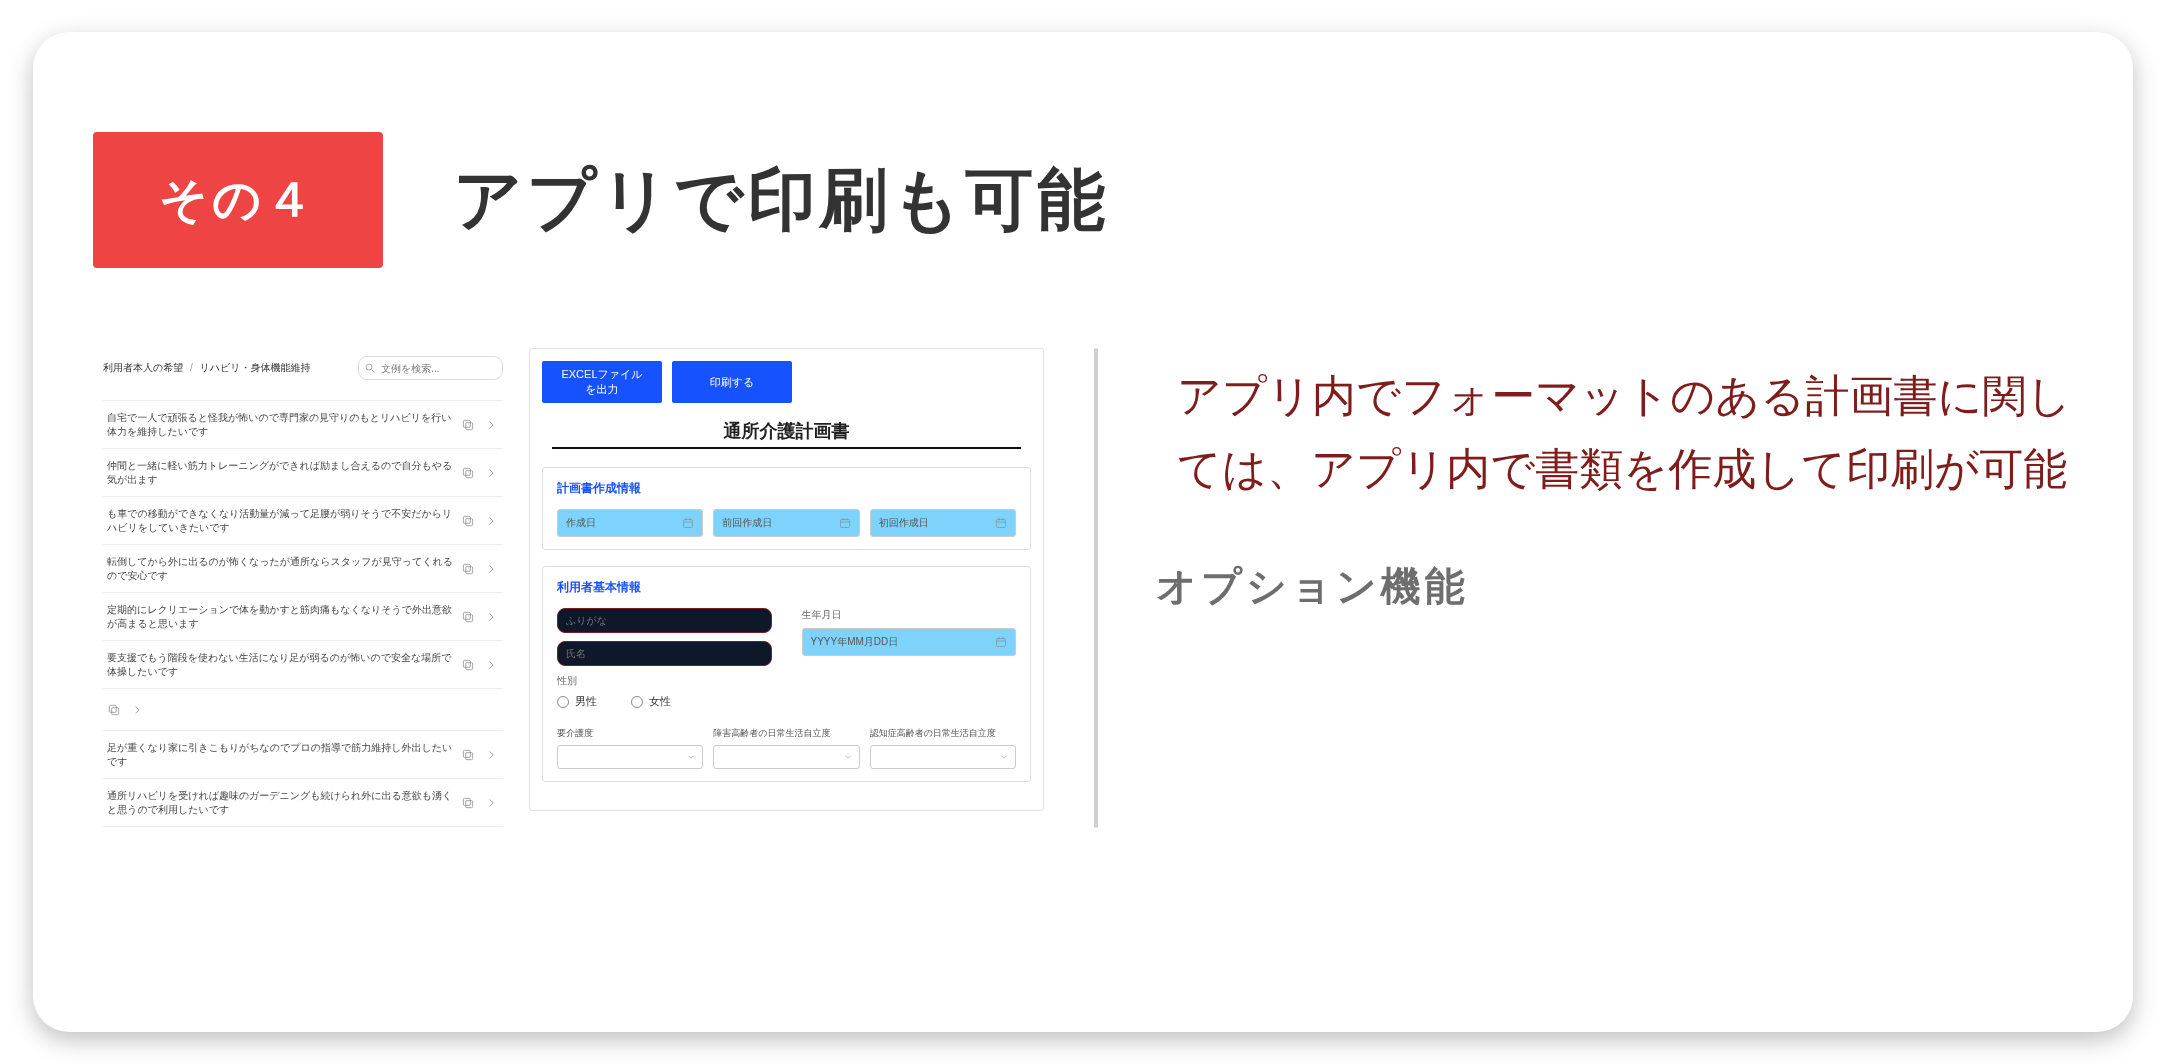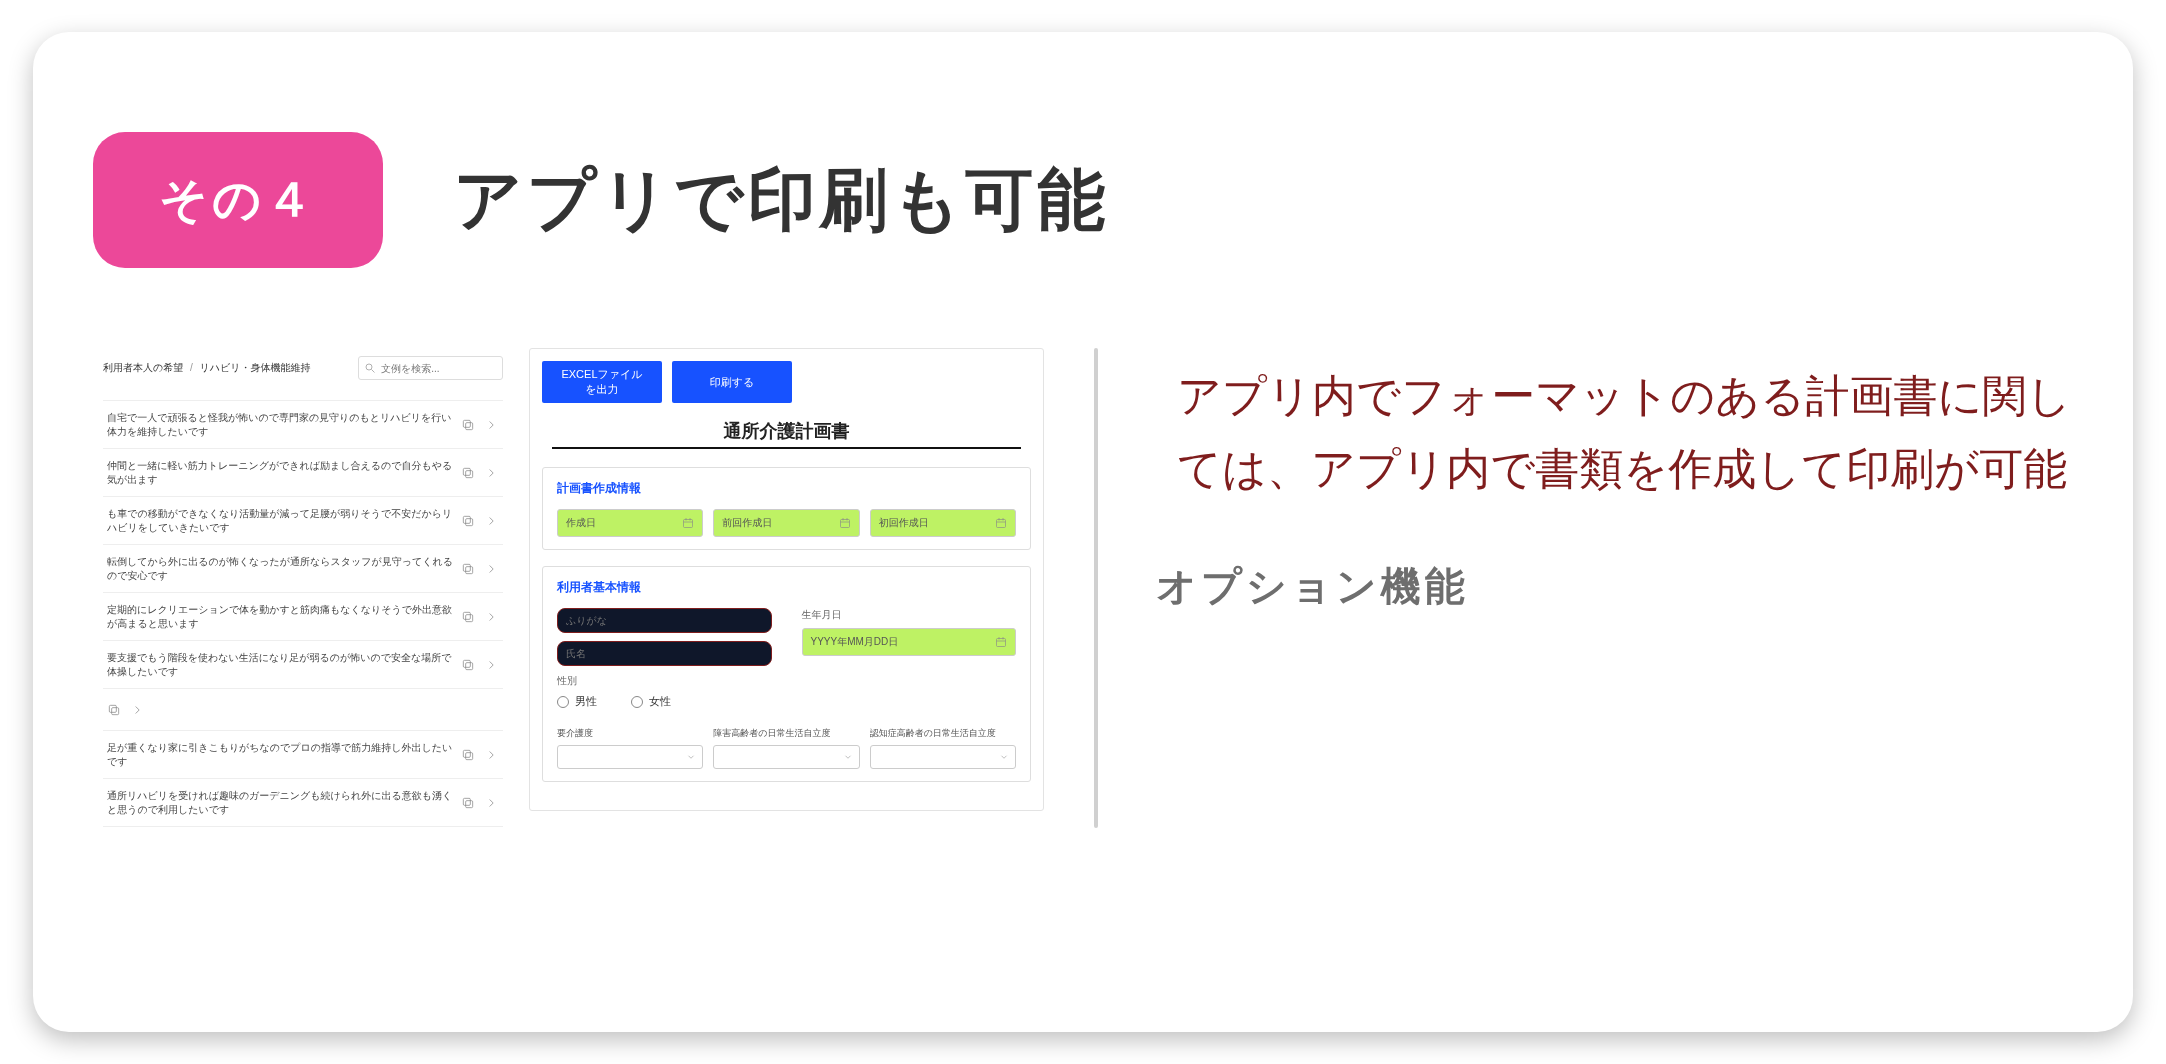--- a/index.html
+++ b/index.html
@@ -11,26 +11,26 @@
     height: 1000px;
     background: #fff;
     border-radius: 36px;
     box-shadow: 0 8px 24px rgba(0,0,0,0.25);
     padding: 100px 60px 50px 60px;
     position: relative;
   }
 
   .header-row { display: flex; align-items: center; gap: 70px; margin-bottom: 80px; }
   .badge {
-    background: #ec4899;
+    background: #ef4444;
     color: #fff;
     font-size: 48px;
     font-weight: 700;
     padding: 36px 66px;
-    border-radius: 32px;
+    border-radius: 4px;
     letter-spacing: 4px;
   }
   .title {
     font-size: 68px;
     font-weight: 800;
     color: #333;
     letter-spacing: 4px;
   }
 
   .content-row { display: flex; gap: 0; align-items: flex-start; }
@@ -43,21 +43,21 @@
     color: #555;
     padding: 8px 10px 0 10px;
     border-radius: 4px;
   }
   .pl-top { display: flex; justify-content: space-between; align-items: center; margin-bottom: 14px; }
   .breadcrumb { font-size: 10px; color: #333; }
   .breadcrumb .sep { color: #999; margin: 0 4px; }
   .search-wrap { position: relative; }
   .search-input {
     width: 145px; height: 24px; font-size: 10px;
-    border: 1px solid #ddd; border-radius: 3px; padding: 0 6px 0 22px;
+    border: 1px solid #ddd; border-radius: 9px; padding: 0 6px 0 22px;
   }
   .search-icon { position: absolute; left: 6px; top: 50%; transform: translateY(-50%); width: 12px; height: 12px; }
   .left-list { border-top: 1px solid #eee; margin-top: 20px; }
   .list-row {
     display: flex; align-items: center; justify-content: space-between;
     border-bottom: 1px solid #eee; padding: 10px 4px; gap: 8px; min-height: 42px;
   }
   .list-text { flex: 1; font-size: 10px; line-height: 1.35; color: #444; }
   .list-icons { display: flex; gap: 10px; color: #888; flex-shrink: 0; }
   .ico { width: 14px; height: 14px; }
@@ -75,21 +75,21 @@
   }
   .btn-row { display: flex; gap: 10px; margin-bottom: 16px; }
   .btn { flex: 0 0 auto; background: #1752FF; color: #fff; font-size: 11px; padding: 6px 14px; border: none; border-radius: 2px; width: 120px; text-align: center; }
   .btn.print { width: 120px; }
   .form-title { font-size: 18px; font-weight: 700; text-align: center; margin-bottom: 4px; color: #222; }
   .form-title-underline { border-bottom: 2px solid #111; width: 96%; margin: 0 auto 18px; }
 
   .section { border: 1px solid #dedede; border-radius: 3px; padding: 12px 14px; margin-bottom: 16px; }
   .section-title { color: #1752FF; font-size: 12px; font-weight: 700; margin-bottom: 12px; }
   .date-row { display: flex; gap: 10px; }
-  .date-field { flex: 1; border: 1px solid #ccc; border-radius: 3px; padding: 6px 8px; display: flex; justify-content: space-between; align-items: center; background: #bef264; }
+  .date-field { flex: 1; border: 1px solid #ccc; border-radius: 3px; padding: 6px 8px; display: flex; justify-content: space-between; align-items: center; background: #7dd3fc; }
   .date-field .lbl { font-size: 10px; color: #555; }
   .cal-icon { width: 12px; height: 12px; }
 
   .two-col { display: flex; gap: 30px; }
   .col { flex: 1; }
   .text-field { width: 100%; border: 1px solid #7f1d1d; border-radius: 8px; padding: 6px 8px; font-size: 10px; color: #888; margin-bottom: 8px; background: #0f172a; }
   .small-lbl { font-size: 10px; color: #666; margin-bottom: 6px; display: block; }
   .radio-row { display: flex; gap: 34px; align-items: center; font-size: 11px; color: #333; margin-top: 6px; }
   .radio-row label { display: flex; align-items: center; gap: 6px; }
   .radio-dot { width: 12px; height: 12px; border: 1.5px solid #888; border-radius: 50%; display: inline-block; }

